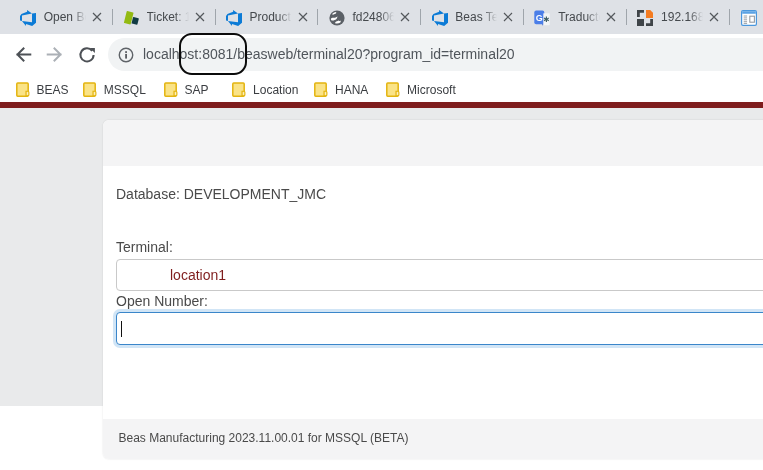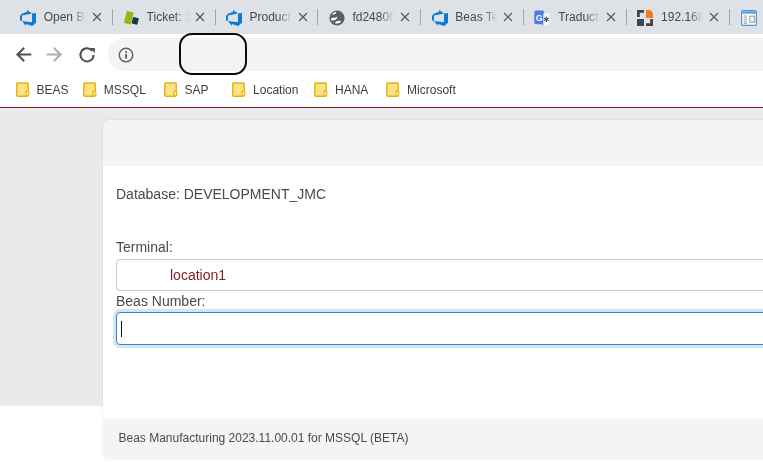--- a/index.html
+++ b/index.html
@@ -11,21 +11,21 @@
   .tab .fav { position:absolute; left:11.3px; top:9.5px; width:16px; height:16px; }
   .tab .title { position:absolute; left:35px; top:10px; width:52px; height:15px; font-size:12px; color:#45494d; white-space:nowrap; overflow:hidden;
       -webkit-mask-image:linear-gradient(to right, #000 28px, transparent 42px); mask-image:linear-gradient(to right, #000 28px, transparent 42px); }
   .tab .x { position:absolute; left:83px; top:11.5px; width:10px; height:10px; }
   .tabsep { position:absolute; top:9px; width:1px; height:16px; background:#9fa5ab; }
   
   #toolbar { position:absolute; left:0; top:34px; width:763px; height:43px; background:#fff; }
   #omnibox { position:absolute; left:107.5px; top:4px; width:682px; height:33px; border-radius:16.5px; background:#f1f3f4; }
   #url { position:absolute; left:35.5px; top:8px; font-size:14px; color:#50555b; white-space:nowrap; }
   
-  #bookmarks { position:absolute; left:0; top:77px; width:763px; height:31px; background:#fff; border-bottom:1px solid #7f1d1d; }
+  #bookmarks { position:absolute; left:0; top:77px; width:763px; height:31px; background:#fff; border-bottom:6px solid #7f1d1d; }
   .bm { position:absolute; top:4px; height:22px; }
   .bm svg { position:absolute; left:-0.5px; top:1.3px; }
   .bm span { position:absolute; left:20.5px; top:1.8px; font-size:12px; color:#3a3d41; white-space:nowrap; }
   
   #page { position:absolute; left:0; top:108px; width:763px; height:298px; background:#e9eaeb; }
   #panel { position:absolute; left:102.5px; top:11.5px; width:700px; height:339px; background:#fff; border-radius:6px 0 0 6px; box-shadow:0 0 2px rgba(0,0,0,0.12); }
   #panelhead { position:absolute; left:0; top:0; width:100%; height:46px; background:#f4f4f5; border-radius:6px 0 0 0; }
   #panelfoot { position:absolute; left:0; bottom:0; width:100%; height:40px; background:#f4f4f5; border-radius:0 0 0 6px; }
   #panelfoot span { position:absolute; left:16px; top:12px; font-size:12px; color:#4a4a4a; }
   .flabel { position:absolute; left:13.5px; font-size:14px; color:#4a4a4a; }
@@ -148,20 +148,21 @@
   <svg class="abs" style="left:77.5px; top:11.5px; width:18px; height:18px" viewBox="0 0 18 18">
     <path d="M14.2 4.8 A6.6 6.6 0 1 0 15.6 9" fill="none" stroke="#4d5156" stroke-width="2.05"></path>
     <path d="M11.9 2.0 L16.9 2.0 L16.9 7.0 Z" fill="#4d5156"></path>
   </svg>
   <div id="omnibox">
     <svg class="abs" style="left:10.8px; top:8.7px; width:16px; height:16px" viewBox="0 0 24 24">
       <circle cx="12" cy="12" r="10.1" fill="none" stroke="#5f6368" stroke-width="2.1"></circle>
       <rect x="10.9" y="10.4" width="2.4" height="7" fill="#44474c"></rect>
       <rect x="10.9" y="6.3" width="2.4" height="2.6" fill="#44474c"></rect>
     </svg>
+    <div id="url">localhost:8081/beasweb/terminal20?program_id=terminal20</div>
   </div>
 </div>
 
 <div id="bookmarks">
     <div class="bm" style="left:16px">
       <svg width="15" height="16" viewBox="0 0 15 16">
         <rect x="0.8" y="1" width="11.4" height="13.2" rx="0.9" fill="#fae387" stroke="#e3b40f" stroke-width="1.5"></rect>
         <path d="M10 9.2 h1.9 a1 1 0 0 1 1 1 v2.6 a1 1 0 0 1 -1 1 h-1.9 z" fill="#fae387" stroke="#e3b40f" stroke-width="1.1"></path>
         <path d="M11.6 10.3 v2.5" stroke="#fdf4cf" stroke-width="0.9"></path>
       </svg>
@@ -210,21 +211,21 @@
   </div>
 
 <div id="page">
   <div id="panel">
     <div id="panelhead"></div>
     <div class="flabel" style="top:66px; font-size:14px;">Database: DEVELOPMENT_JMC</div>
     <div class="flabel" style="top:119.5px;">Terminal:</div>
     <div class="finput" style="top:139.5px; height:31.5px; border:1px solid #c9c9c9; border-radius:4px;">
       <span style="position:absolute; left:9px; top:7px; font-size:14px; color:#7f1d1d;margin-left:44px;">location1</span>
     </div>
-    <div class="flabel" style="top:173.5px;">Beas Number:</div>
+    <div class="flabel" style="top:173.5px;">Open Number:</div>
     <div class="finput" style="top:192.5px; height:33px; border:1.6px solid #3a86ca; border-radius:4px; box-shadow:0 0 0 3px rgba(70,150,220,0.25);">
       <span style="position:absolute; left:4px; top:7.5px; width:1.4px; height:16px; background:#111;"></span>
     </div>
     <div id="panelfoot">
         <span>Beas Manufacturing 2023.11.00.01 for MSSQL (BETA)</span>
       </div>
   </div>
 </div>
 
 <div id="annot"></div>

